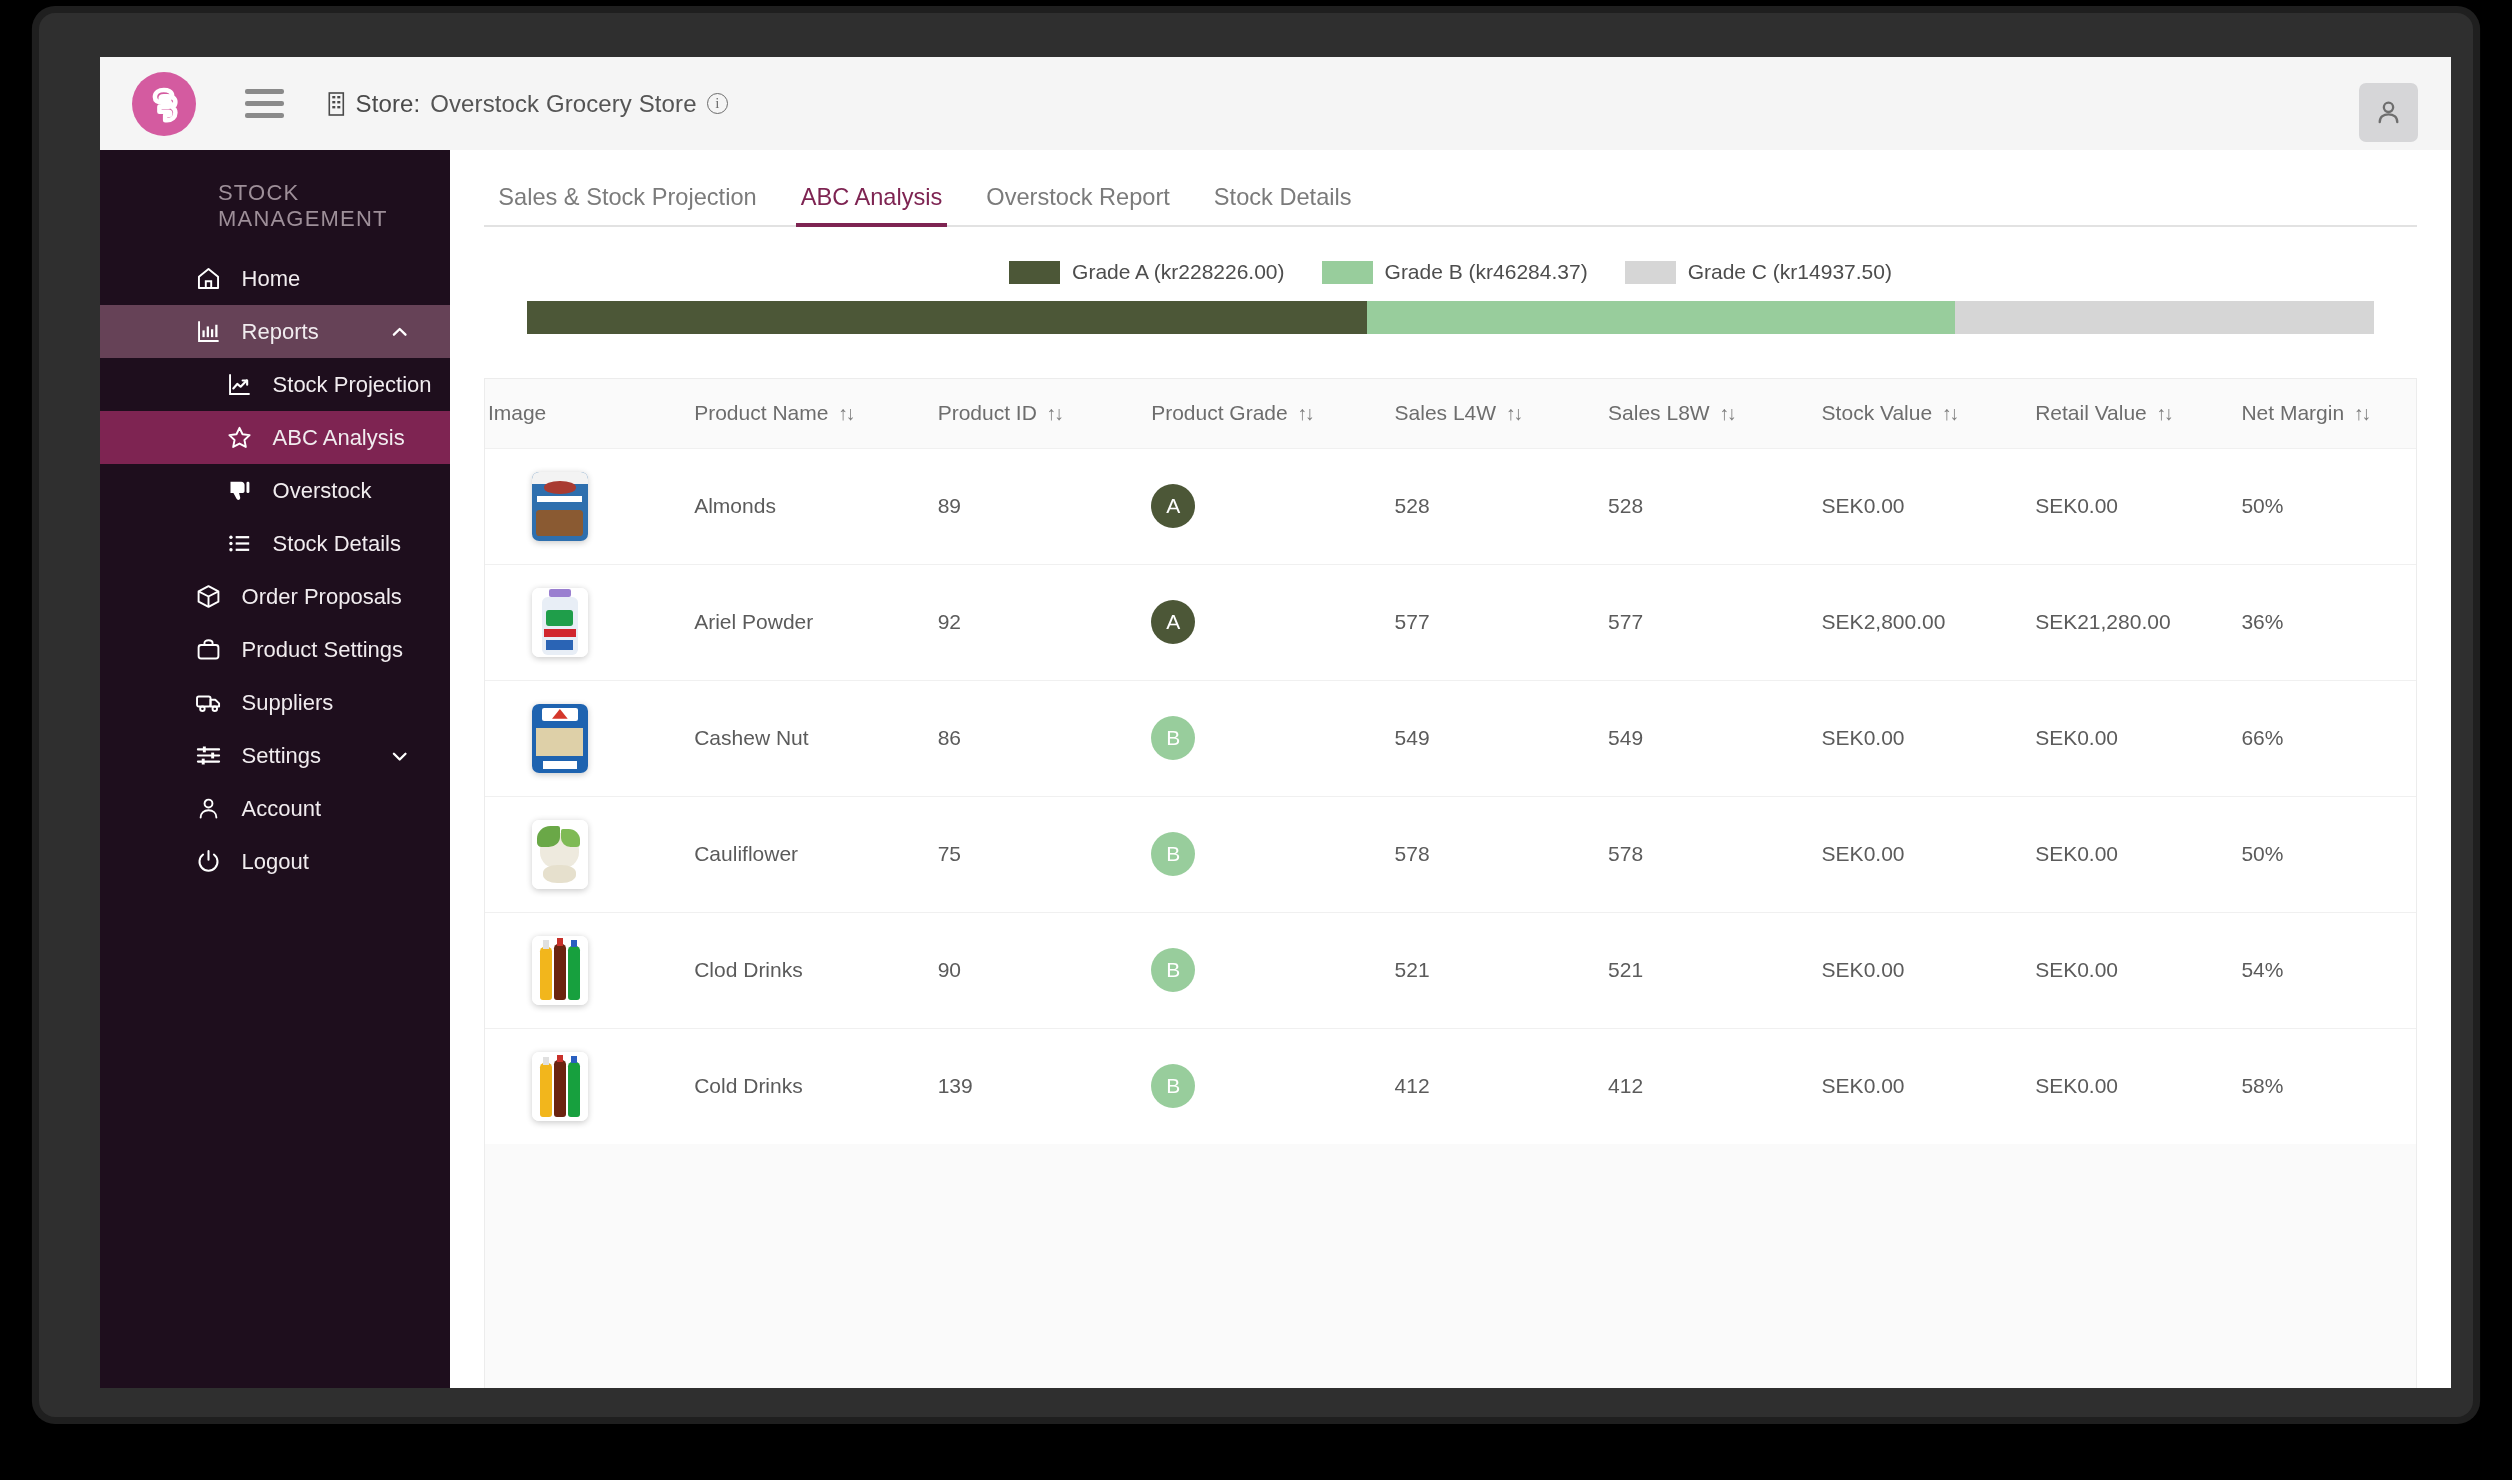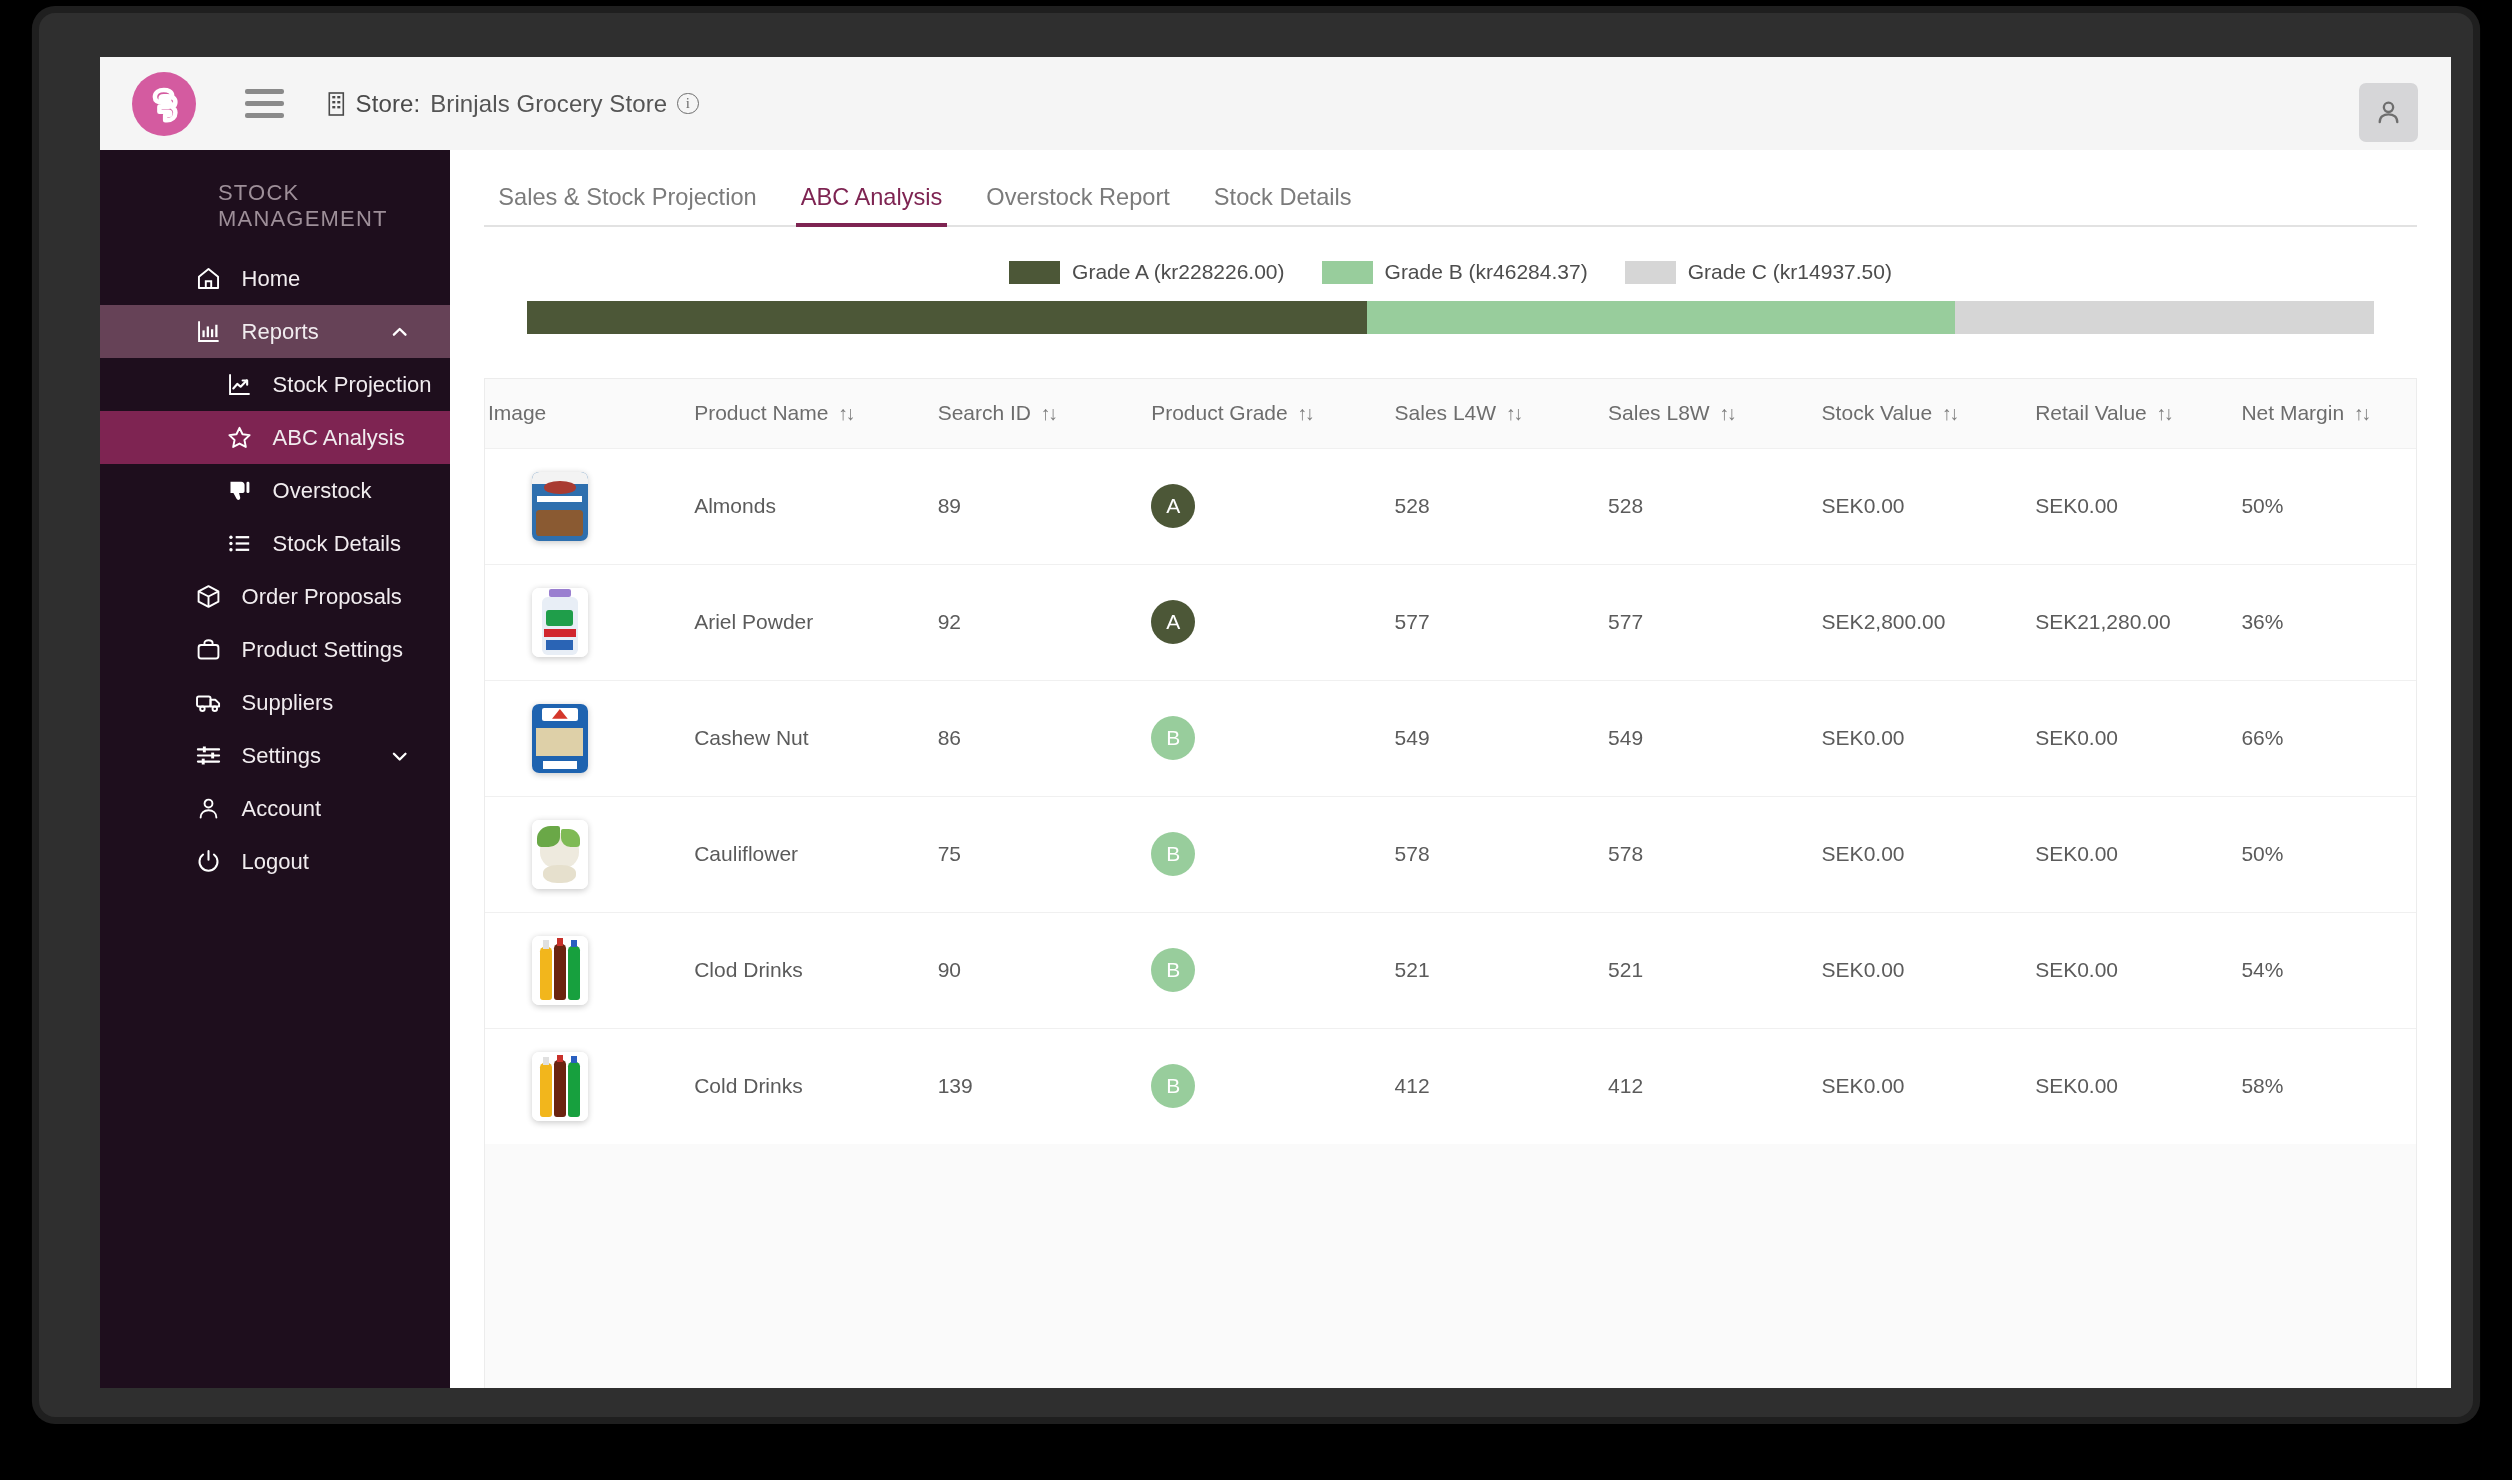--- a/index.html
+++ b/index.html
@@ -273,21 +273,21 @@
         <svg width="18.6" height="24" viewBox="0 0 18 24">
           <rect x="2" y="1" width="14" height="22" fill="none" stroke="#4a4a4a" stroke-width="1.6"></rect>
           <rect x="5" y="4" width="3" height="2.4" fill="#4a4a4a"></rect>
           <rect x="10" y="4" width="3" height="2.4" fill="#4a4a4a"></rect>
           <rect x="5" y="9" width="3" height="2.4" fill="#4a4a4a"></rect>
           <rect x="10" y="9" width="3" height="2.4" fill="#4a4a4a"></rect>
           <rect x="5" y="14" width="3" height="2.4" fill="#4a4a4a"></rect>
           <rect x="10" y="14" width="3" height="2.4" fill="#4a4a4a"></rect>
         </svg>
         <span>Store:</span>
-        <span class="store-name">Brinjals Grocery Store</span>
+        <span class="store-name">Overstock Grocery Store</span>
         <span class="info-circle">i</span>
       </div>
 
       <div id="avatar-button">
         <svg width="31" height="31" viewBox="0 0 24 24">
           <circle cx="12" cy="8" r="3.6" fill="none" stroke="#6e6e6e" stroke-width="1.8"></circle>
           <path d="M5.2 19.5 C5.2 15.4 8.3 13.4 12 13.4 C15.7 13.4 18.8 15.4 18.8 19.5" fill="none" stroke="#6e6e6e" stroke-width="1.8" stroke-linecap="round"></path>
         </svg>
       </div>
     </div>
@@ -479,21 +479,21 @@
             <col class="c-l4w">
               <col class="c-l8w">
               <col class="c-stock">
               <col class="c-retail">
               <col class="c-margin">
           </colgroup>
           <thead>
             <tr>
               <th><span>Image</span></th>
               <th><span>Product Name</span><span class="sort-ico">↑↓</span></th>
-              <th><span>Search ID</span><span class="sort-ico">↑↓</span></th>
+              <th><span>Product ID</span><span class="sort-ico">↑↓</span></th>
               <th><span>Product Grade</span><span class="sort-ico">↑↓</span></th>
               <th><span>Sales L4W</span><span class="sort-ico">↑↓</span></th>
               <th><span>Sales L8W</span><span class="sort-ico">↑↓</span></th>
               <th><span>Stock Value</span><span class="sort-ico">↑↓</span></th>
               <th><span>Retail Value</span><span class="sort-ico">↑↓</span></th>
               <th><span>Net Margin</span><span class="sort-ico">↑↓</span></th>
             </tr>
           </thead>
           <tbody id="table-body">
               <tr>

